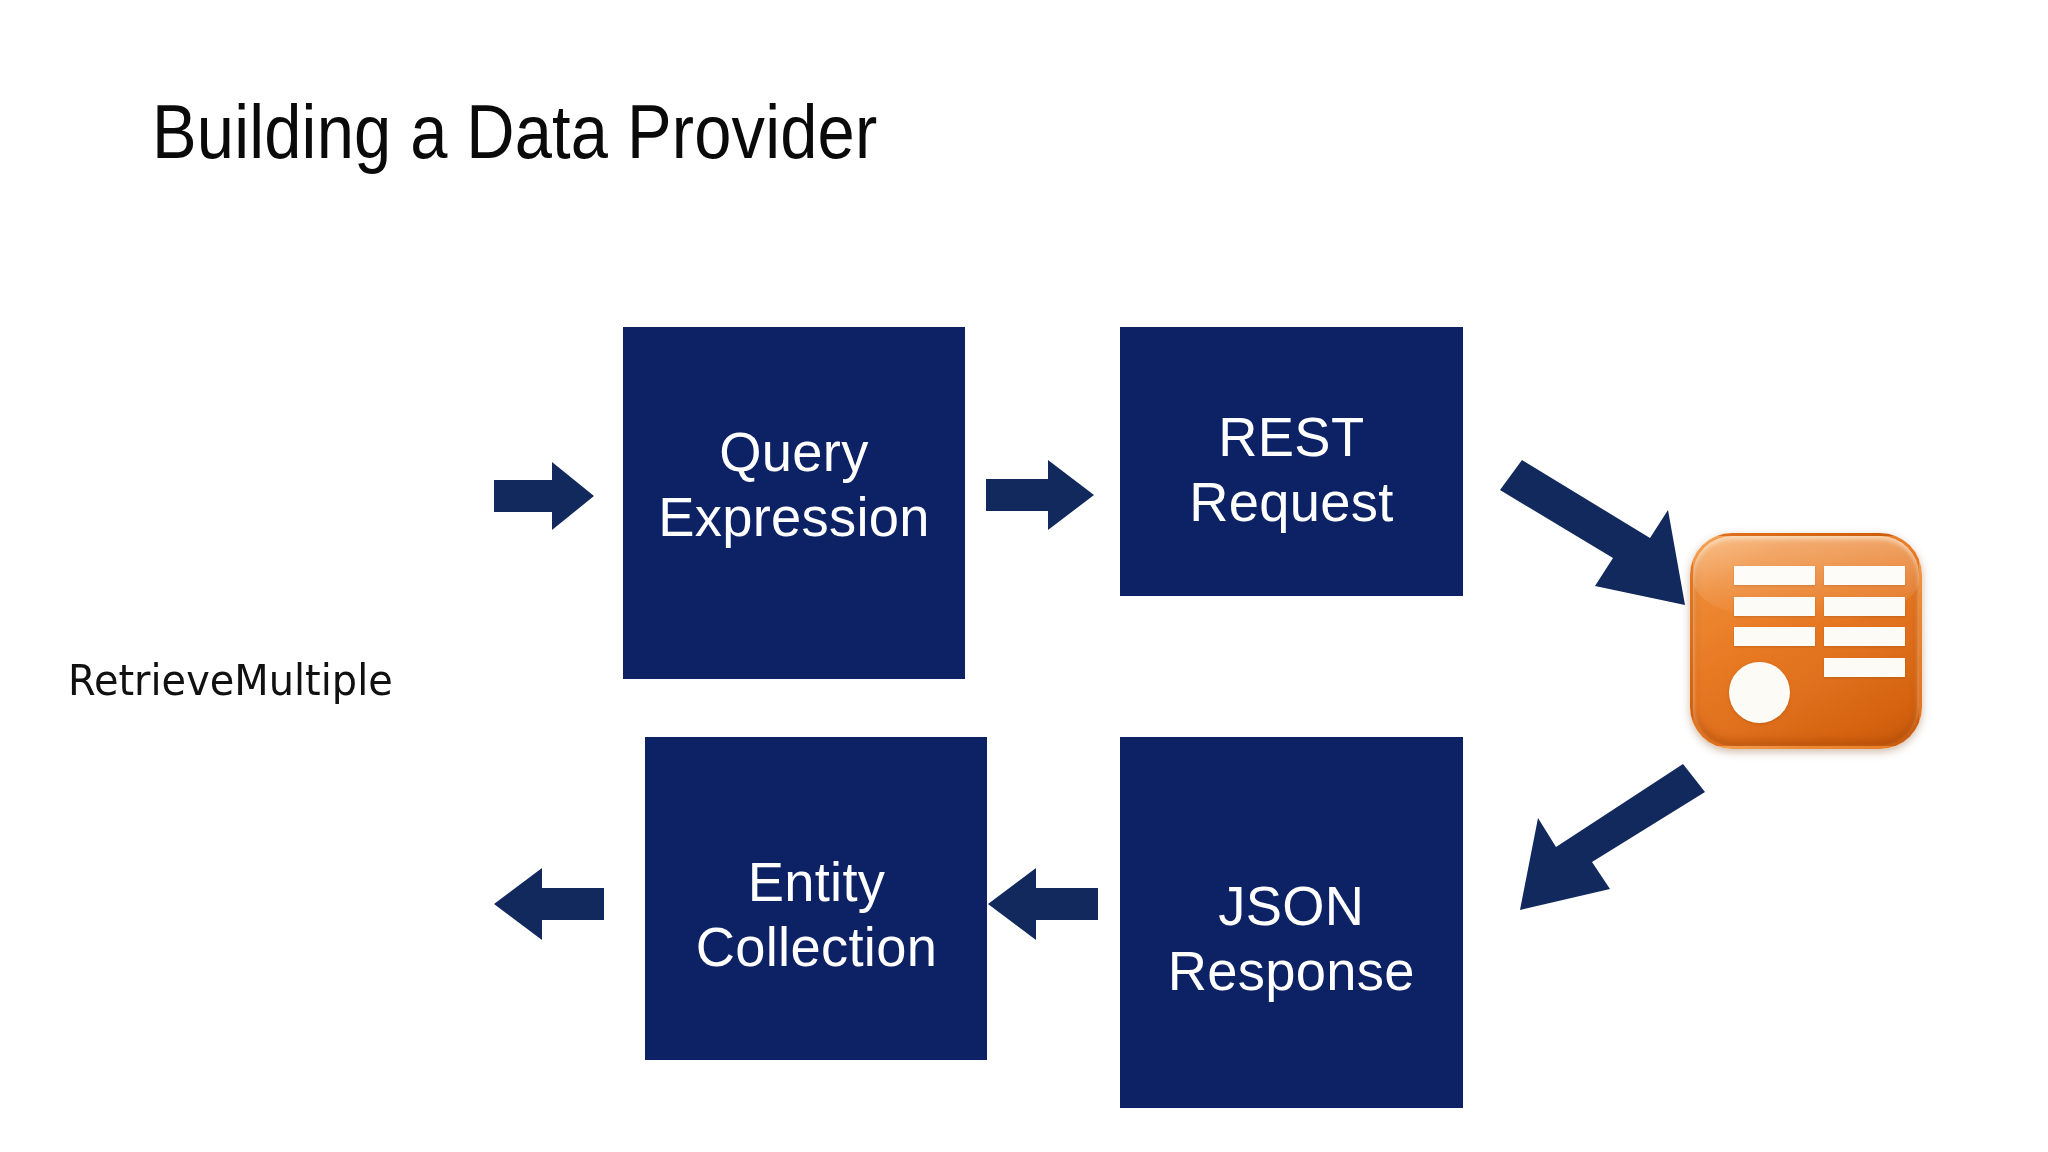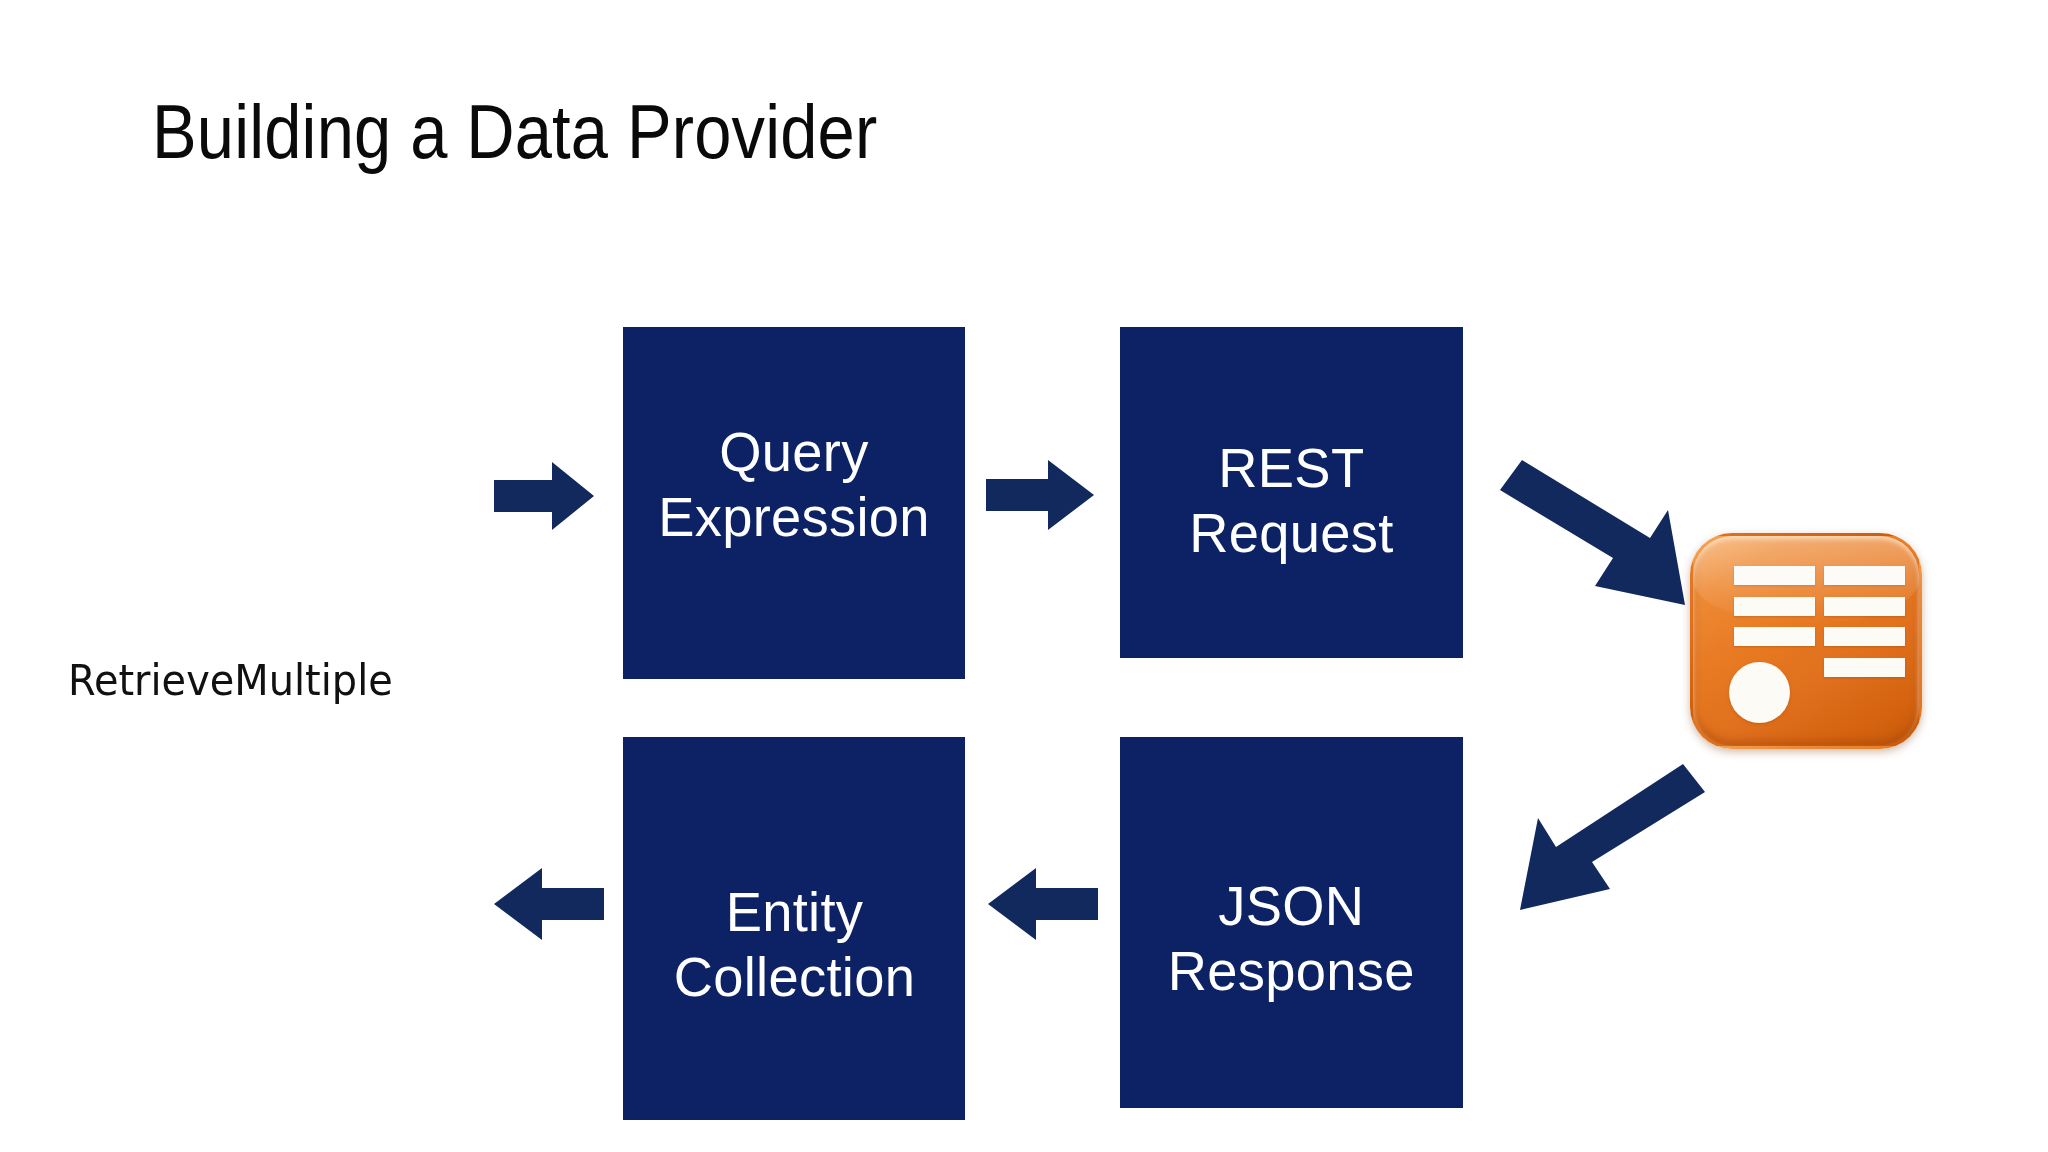--- a/index.html
+++ b/index.html
@@ -63,22 +63,22 @@
     font-weight: 300;
     color: #ffffff;
     text-align: center;
     line-height: 1.16;
     letter-spacing: 0.3px;
     white-space: pre-line;
     transform: scaleX(0.97);
   }
 
   #box-query       { left: 623px;  top: 327px;  width: 342px; height: 352px; }
-  #box-rest        { left: 1120px; top: 327px;  width: 343px; height: 331px; }
-  #box-entity      { left: 623px;  top: 737px;  width: 342px; height: 383px; }
+  #box-rest        { left: 1120px; top: 327px;  width: 343px; height: 269px; }
+  #box-entity      { left: 645px;  top: 737px;  width: 342px; height: 323px; }
   #box-json        { left: 1120px; top: 737px;  width: 343px; height: 371px; }
 
   
   #box-query  .ptext { transform: scaleX(0.97) translateY(-18px); }
   #box-rest   .ptext { transform: scaleX(0.97) translateY(8px); }
   #box-entity .ptext { transform: scaleX(0.97) translateY(16px); }
   #box-json   .ptext { transform: scaleX(0.97) translateY(16px); }
 
   
   .arrow { position: absolute; }

